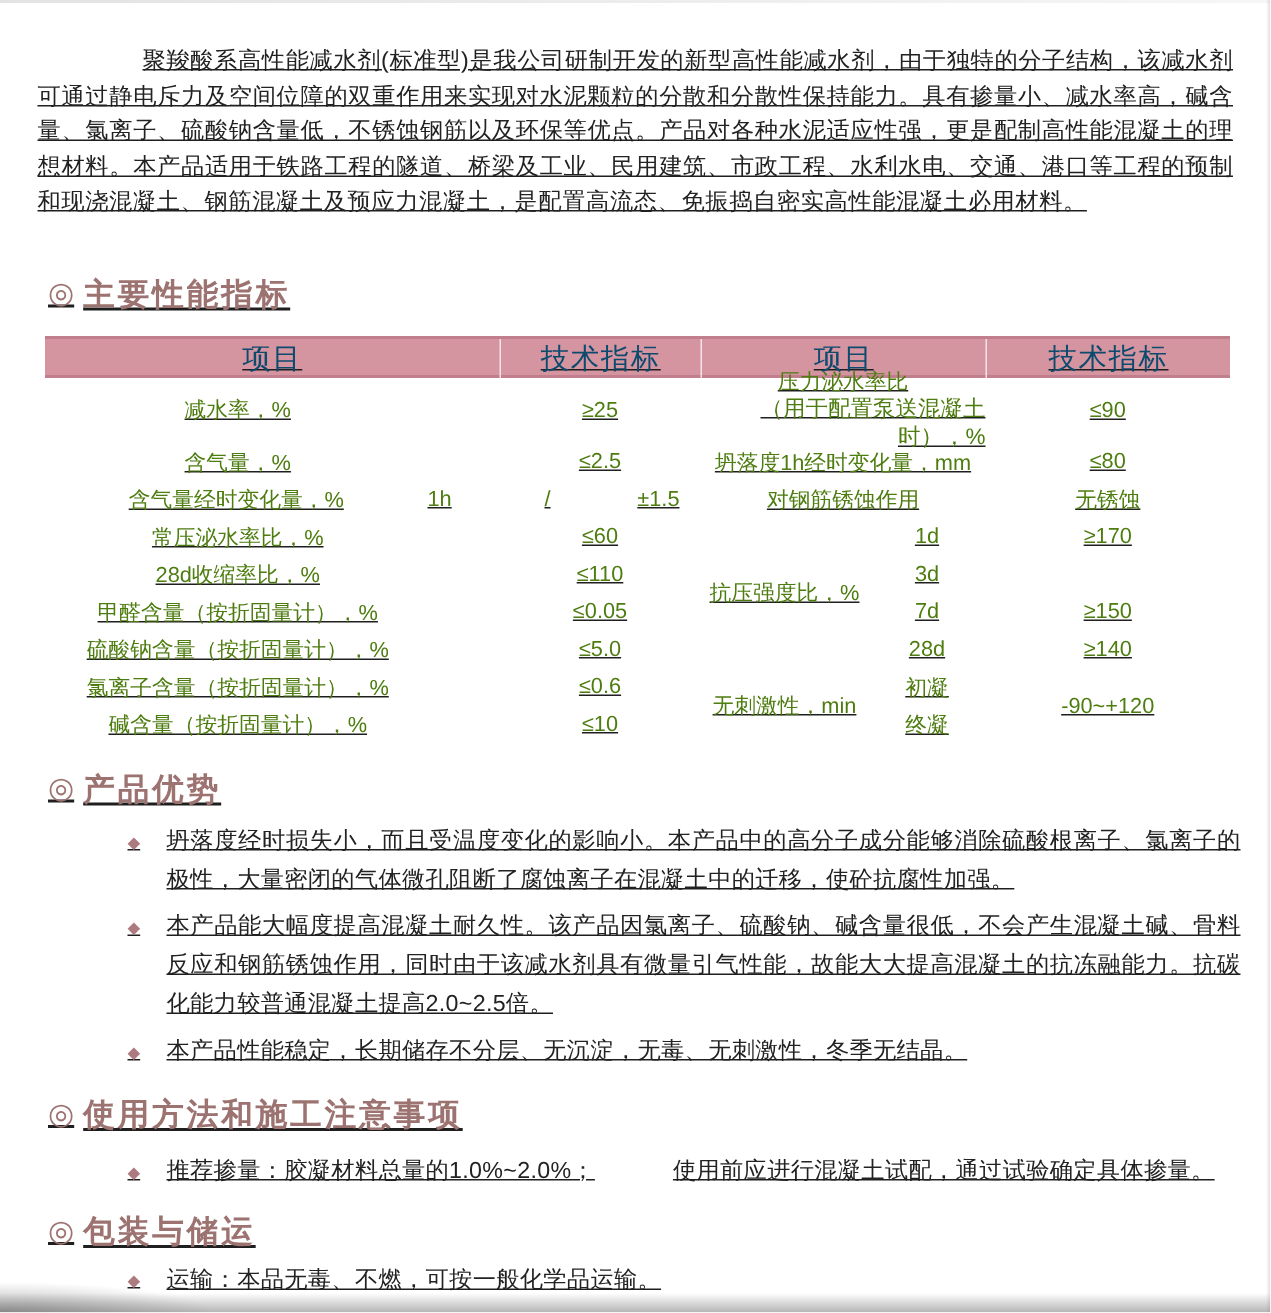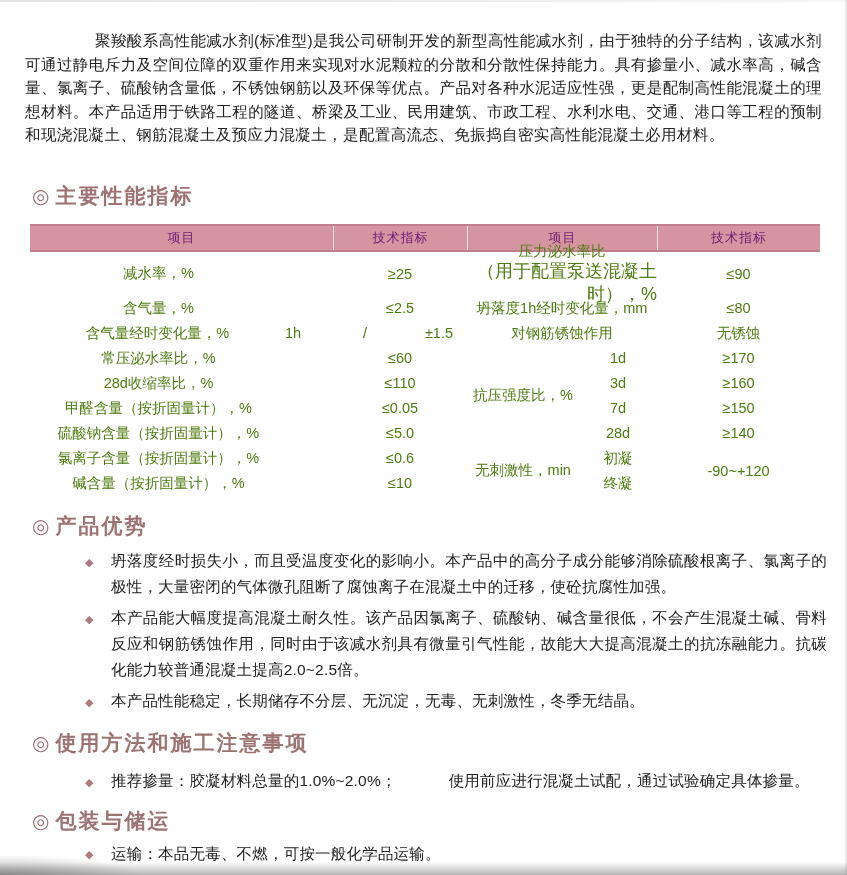--- a/index.html
+++ b/index.html
@@ -1,18 +1,18 @@
 <!DOCTYPE html>
 <html><head>
 <meta charset="utf-8">
 <style>
   html,body{margin:0;padding:0;background:#fff;}
   .page{
     position:relative;width:847px;height:875px;overflow:hidden;background:#fff;
-    font-family:"Liberation Sans","DejaVu Sans",sans-serif;color:#1f1f1f;
+    font-family:"Liberation Sans","DejaVu Sans",sans-serif;color:#1f1f1f;text-decoration:underline;
   }
   
   .scan-top{position:absolute;top:0;left:0;right:0;height:2px;
     background:linear-gradient(to right,rgba(175,175,175,.35),rgba(205,205,205,.18));}
   .scan-bottom{position:absolute;bottom:0;left:0;right:0;height:13px;
     background:linear-gradient(to bottom,rgba(130,130,130,0),rgba(120,120,120,.55));}
   .scan-corner{position:absolute;bottom:0;left:0;width:140px;height:20px;
     background:radial-gradient(ellipse at left bottom,rgba(80,80,80,.45),rgba(80,80,80,0) 72%);}
   .scan-right{position:absolute;top:0;bottom:0;right:0;width:3px;
     background:linear-gradient(to left,rgba(160,160,160,.35),rgba(160,160,160,0));}
@@ -32,31 +32,31 @@
   .sec.pack{margin-top:12px;}
 
   
   .ptable{margin:14px 0 0 30px;width:790px;}
   .thead{
     display:grid;grid-template-columns:303px 134px 190px 163px;height:24px;
     background:#d495a1;border-top:2px solid #c17e8d;border-bottom:2px solid #c17e8d;
   }
   .th{
     display:flex;align-items:center;justify-content:center;
-    color:#701a75;font-size:13px;letter-spacing:1px;
+    color:#0c4a6e;font-size:19px;letter-spacing:1px;
   }
   .th + .th{border-left:1px solid rgba(255,255,255,.75);}
   .tbody{
     display:grid;grid-template-columns:303px 134px 112px 78px 163px;
     grid-template-rows:44px repeat(8,25px);
   }
   .td{display:flex;align-items:center;justify-content:center;font-size:14.5px;color:#4d7c0f;}
   .td.lab1{padding-right:46px;}
   .td.twoline{flex-direction:column;line-height:1.25;text-align:right;}
-  .td.twoline .l2{font-size:18px;}
+  .td.twoline .l2{font-size:15px;}
   .splitc1{display:flex;align-items:center;}
   .splitc1 .lbl{flex:1;text-align:center;}
   .splitc1 .time{width:48px;text-align:left;}
   .splitc2{display:flex;align-items:center;justify-content:space-between;
     padding-left:30px;padding-right:14px;}
 
   
   .bullets{margin:0 20px 0 85px;}
   .bullet{display:flex;font-size:15.5px;line-height:26px;margin-top:5px;}
   .bullet .dm{width:26px;color:#ad7a80;font-size:11px;flex:none;padding-top:1px;}
@@ -119,21 +119,20 @@
       <div class="td" style="grid-area:5/2">≤110</div>
       <div class="td lab1" style="grid-area:6/1">甲醛含量（按折固量计），%</div>
       <div class="td" style="grid-area:6/2">≤0.05</div>
       <div class="td lab1" style="grid-area:7/1">硫酸钠含量（按折固量计），%</div>
       <div class="td" style="grid-area:7/2">≤5.0</div>
 
       <div class="td" style="grid-area:4/3/8/4">抗压强度比，%</div>
       <div class="td" style="grid-area:4/4">1d</div>
       <div class="td" style="grid-area:4/5">≥170</div>
       <div class="td" style="grid-area:5/4">3d</div>
-      <div class="td" style="grid-area:5/5">≥160</div>
       <div class="td" style="grid-area:6/4">7d</div>
       <div class="td" style="grid-area:6/5">≥150</div>
       <div class="td" style="grid-area:7/4">28d</div>
       <div class="td" style="grid-area:7/5">≥140</div>
 
       <div class="td lab1" style="grid-area:8/1">氯离子含量（按折固量计），%</div>
       <div class="td" style="grid-area:8/2">≤0.6</div>
       <div class="td lab1" style="grid-area:9/1">碱含量（按折固量计），%</div>
       <div class="td" style="grid-area:9/2">≤10</div>
 

